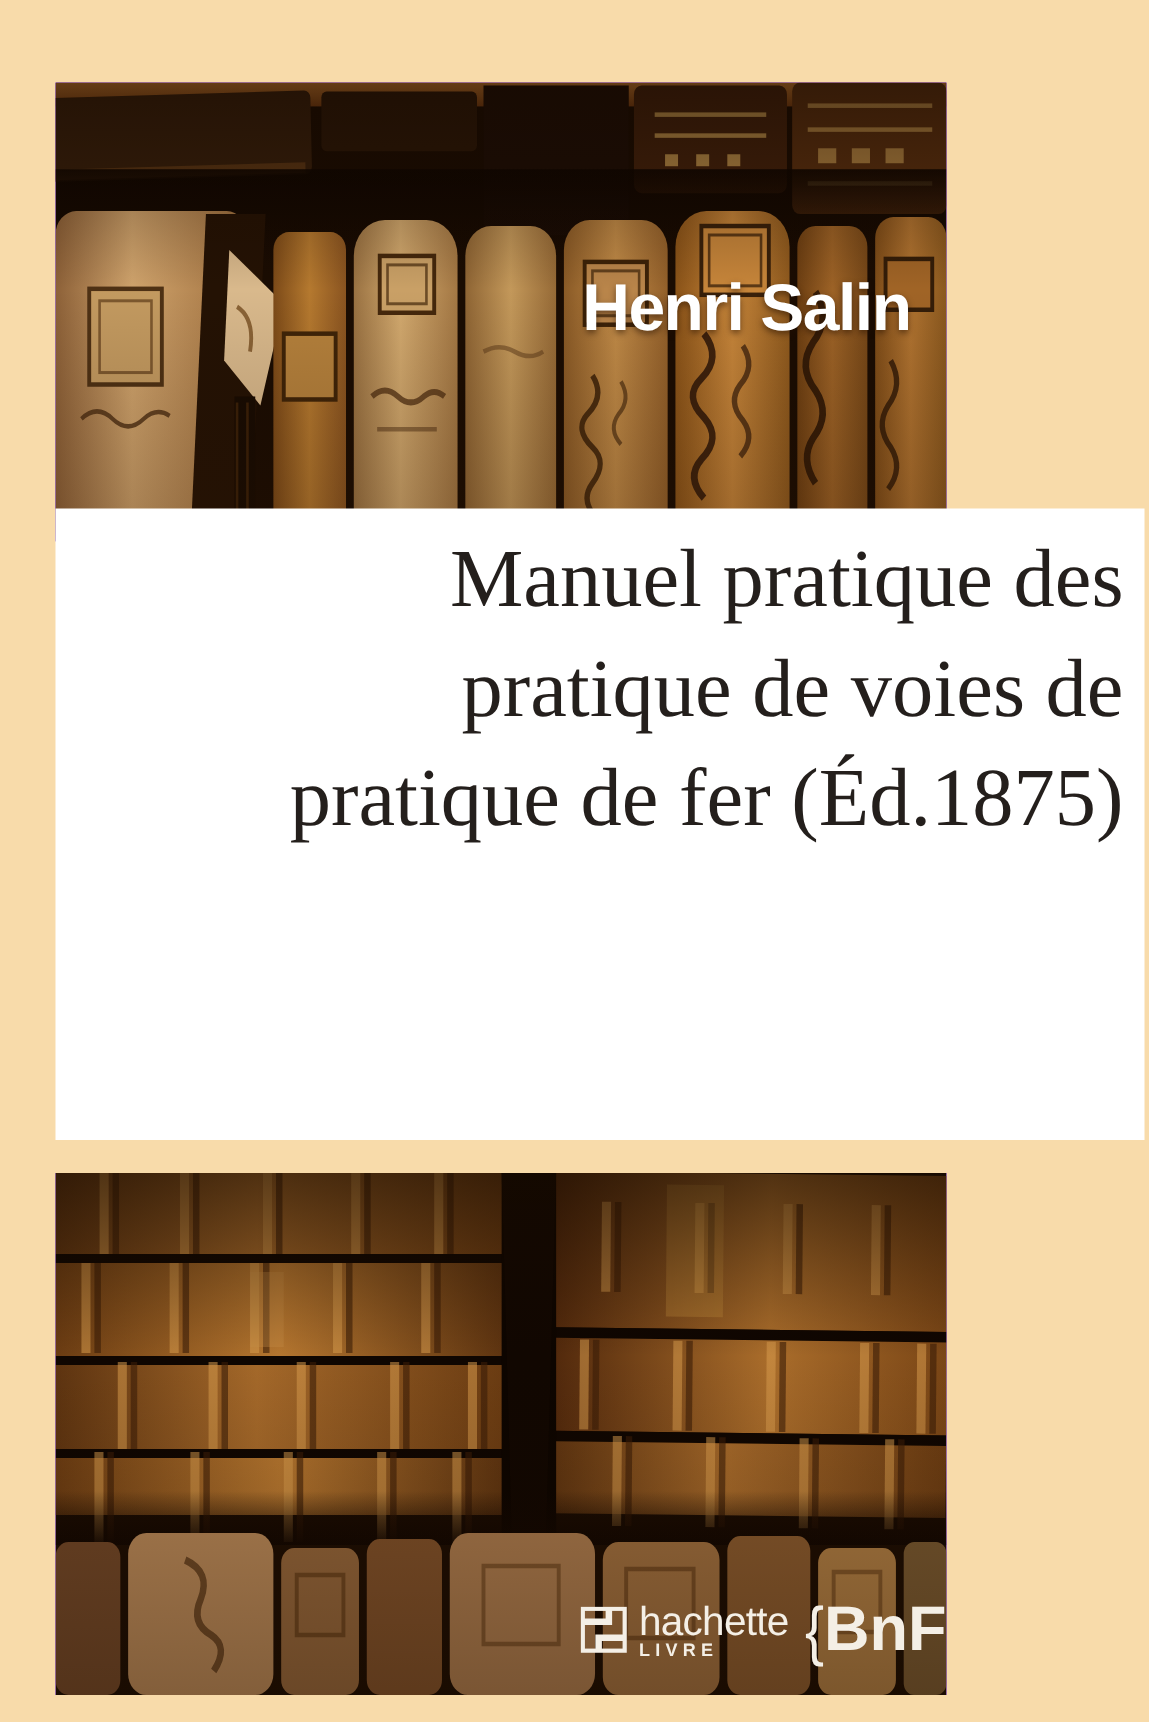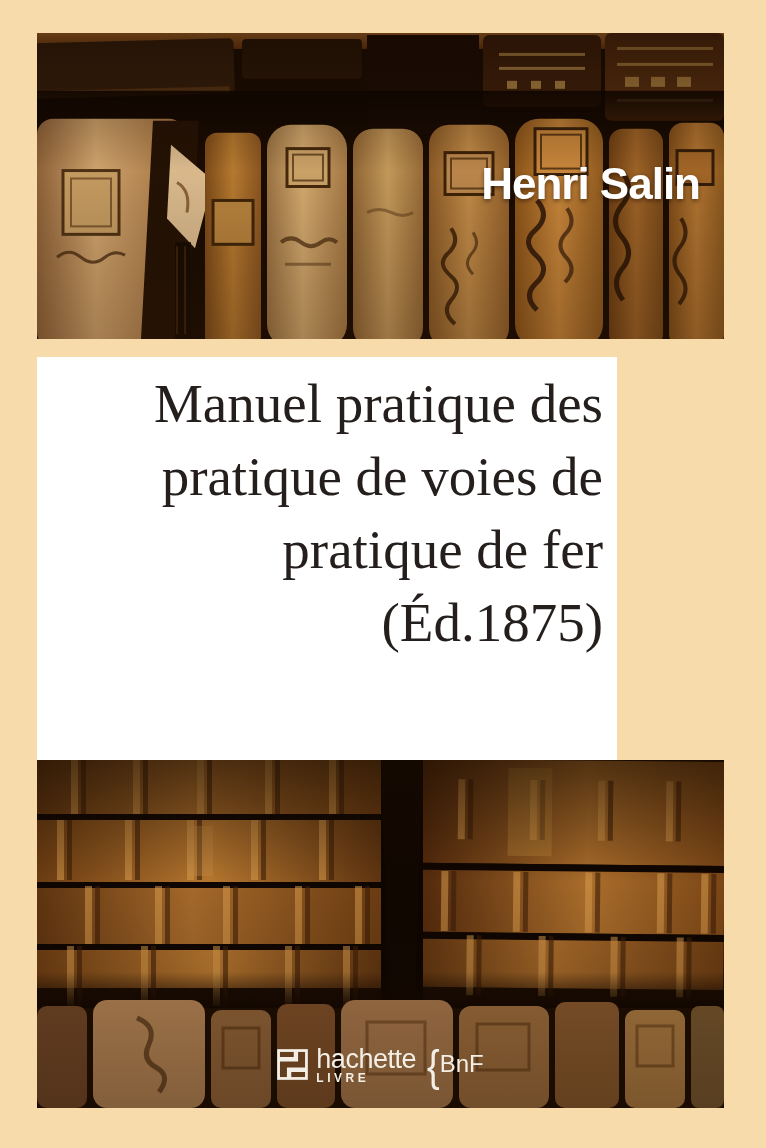--- a/index.html
+++ b/index.html
@@ -3,60 +3,60 @@
 <meta charset="utf-8">
 <style>
   html,body{margin:0;padding:0;background:#e9e2d4;}
   .stage{
     width:766px;height:1148px;position:relative;margin:0 auto;
     background:#f8dbaa; 
     font-family:"Liberation Sans", sans-serif;
     overflow:hidden;
   }
   
-  .photo{position:absolute;left:37px;width:687px;overflow:hidden;background:#6d28d9;}
+  .photo{position:absolute;left:37px;width:594px;overflow:hidden;background:#6d28d9;margin-top:22px;}
   .top-photo{top:33px;height:306px;}
   .bottom-photo{top:760px;height:348px;}
   .photo svg{display:block;width:100%;height:100%;}
 
   
   .author{
     position:absolute;right:24px;top:126px;
     color:#ffffff;font-weight:bold;font-size:44px;letter-spacing:-1px;
     text-shadow:0 2px 4px rgba(35,14,0,.55);
     white-space:nowrap;
   }
 
   
   .title-band{
-    position:absolute;left:37px;top:357px;width:580px;height:421px;
+    position:absolute;left:37px;top:339px;width:726px;height:421px;
     background:#ffffff;
   }
   .book-title{
     position:absolute;top:10px;left:18px;right:14px;
     margin:0;text-align:right;
     font-family:"Liberation Serif", serif;font-weight:normal;
     font-size:55px;line-height:73px;letter-spacing:0px;
     color:#241f1c;
   }
   .book-title span{display:block;}
 
   
   .publisher-bar{
     position:absolute;left:0;top:288px;width:100%;
-    display:flex;justify-content:center;align-items:flex-start;gap:11px;
+    display:flex;justify-content:flex-end;align-items:flex-start;gap:11px;
   }
   .hachette-logo{display:flex;align-items:flex-start;gap:8px;color:#f4efe6;}
   .hachette-logo svg{width:31px;height:31px;margin-top:1px;}
   .hachette-text{display:flex;flex-direction:column;}
   .hachette-word{font-size:27px;line-height:23px;font-weight:normal;letter-spacing:-.5px;}
   .hachette-sub{font-size:12px;line-height:12px;letter-spacing:3.5px;font-weight:bold;margin-top:1px;}
   .bnf-logo{display:flex;align-items:flex-start;color:#f4efe6;margin-top:1px;}
   .bnf-brace{font-size:38px;line-height:30px;font-weight:normal;transform:scaleY(1.15);transform-origin:top;}
-  .bnf-word{font-size:24px;line-height:30px;font-weight:normal;letter-spacing:0;}
+  .bnf-word{font-size:42px;line-height:30px;font-weight:bold;letter-spacing:0;}
 </style>
 </head>
 <body>
 
 <div class="stage">
 
   <div class="photo top-photo">
     <svg viewBox="0 0 687 307" preserveAspectRatio="none">
       <defs>
         <linearGradient id="shelfG" x1="0" y1="0" x2="0" y2="1">

